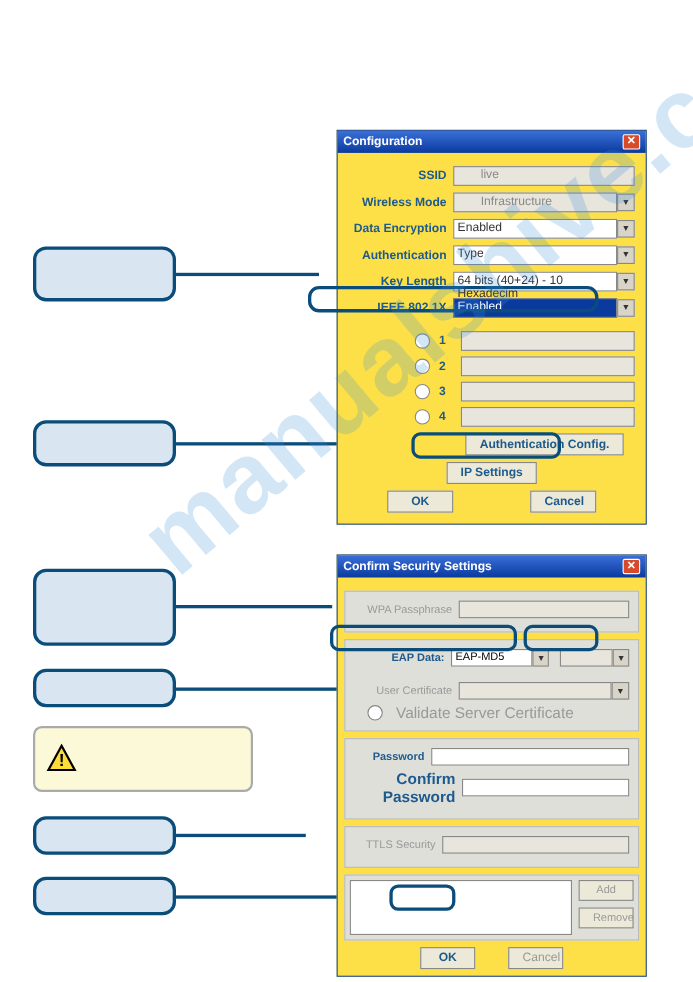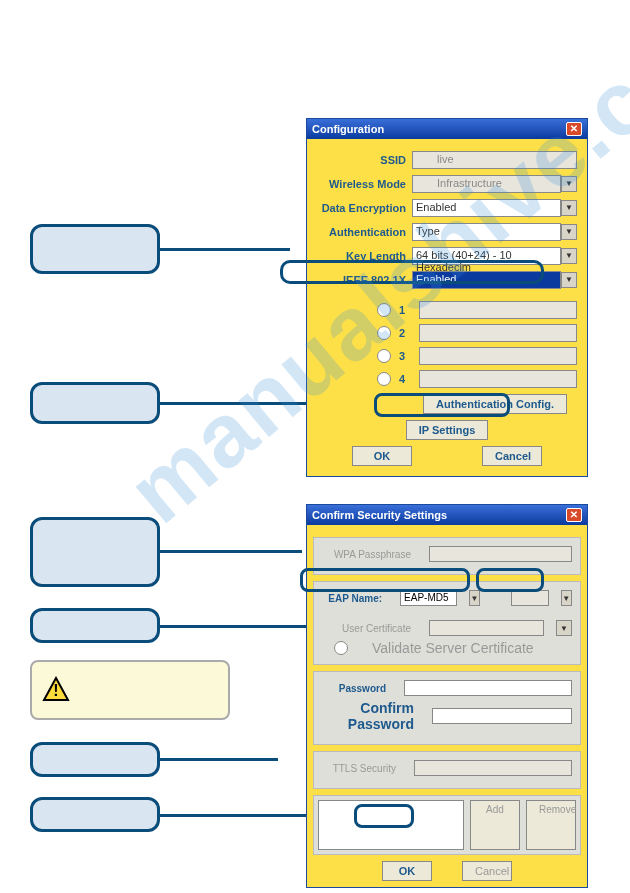--- a/index.html
+++ b/index.html
@@ -29,21 +29,21 @@
 .radio-val { flex: 1; height: 18px; border: 1px solid #888; background: #e8e5dd; }
 
 .btn { display: inline-block; border: 1px solid #888; background: #ece9d8; padding: 3px 12px; font-size: 11px; color: #1e5a8e; font-weight: bold; }
 .btn.gray { color: #999; font-weight: normal; }
 
 .hl-row { position: absolute; border: 3px solid #0a4d7a; border-radius: 10px; }
 .hl-box { position: absolute; border: 3px solid #0a4d7a; border-radius: 8px; }
 
 .group { border: 1px solid #bbb; margin: 6px 0; padding: 8px; background: #dfdfd9; }
 
-.w2-row { display: flex; align-items: center; margin-bottom: 4px; gap: 12px; }
+.w2-row { display: flex; align-items: center; margin-bottom: 4px; }
 .w2-lab { width: 95px; text-align: right; padding-right: 6px; font-size: 10px; color: #999; }
 .w2-lab.dark { color: #1e5a8e; font-weight: bold; }
 .w2-in { height: 16px; border: 1px solid #888; background: #e8e5dd; font-size: 10px; padding: 1px 3px; }
 
 .watermark { position: absolute; left: 50px; top: 200px; font-size: 90px; color: #3a8fd9; opacity: 0.22; transform: rotate(-40deg); font-weight: bold; letter-spacing: 2px; pointer-events: none; z-index: 5; white-space: nowrap; }
 </style>
 </head>
 <body>
 
 <div class="watermark">manualshive.com</div>
@@ -148,21 +148,21 @@
   </div>
   <div class="wbody" style="padding:6px;">
     <div class="group">
       <div class="w2-row">
         <div class="w2-lab">WPA Passphrase</div>
         <div class="w2-in" style="flex:1"></div>
       </div>
     </div>
     <div class="group" style="padding-bottom:4px;">
       <div class="w2-row">
-        <div class="w2-lab dark">EAP Name:</div>
+        <div class="w2-lab dark">EAP Data:</div>
         <div class="w2-in" style="width:80px; background:#fff;">EAP-MD5</div>
         <div class="dropbtn">▼</div>
         <div style="width:10px"></div>
         <div class="w2-in" style="width:52px;"></div>
         <div class="dropbtn">▼</div>
       </div>
       <div style="height:10px"></div>
       <div class="w2-row">
         <div class="w2-lab">User Certificate</div>
         <div class="w2-in" style="flex:1"></div>
@@ -184,21 +184,21 @@
       </div>
     </div>
     <div class="group">
       <div class="w2-row">
         <div class="w2-lab" style="width:80px">TTLS Security</div>
         <div class="w2-in" style="flex:1"></div>
       </div>
     </div>
     <div class="group" style="display:flex; padding:4px;">
       <div style="flex:1; height:50px; background:#fff; border:1px solid #888;"></div>
-      <div style="display:flex; gap:6px; margin-left:6px;">
+      <div style="display:flex; flex-direction:column; gap:6px; margin-left:6px;">
         <span class="btn gray" style="width:50px; text-align:center; font-size:10px;">Add</span>
         <span class="btn gray" style="width:50px; text-align:center; font-size:10px;">Remove</span>
       </div>
     </div>
     <div style="display:flex; justify-content:center; gap:30px; margin-top:4px;">
       <span class="btn" style="width:50px; text-align:center;">OK</span>
       <span class="btn gray" style="width:50px; text-align:center;">Cancel</span>
     </div>
   </div>
 </div>

